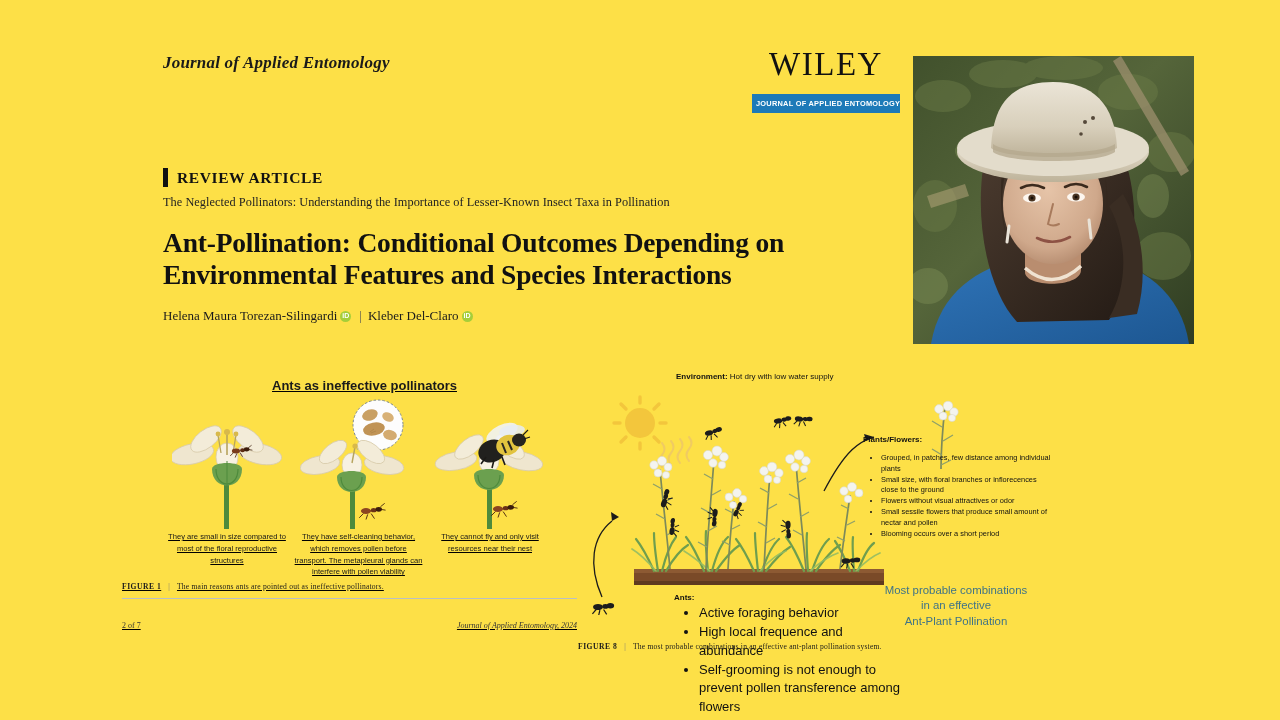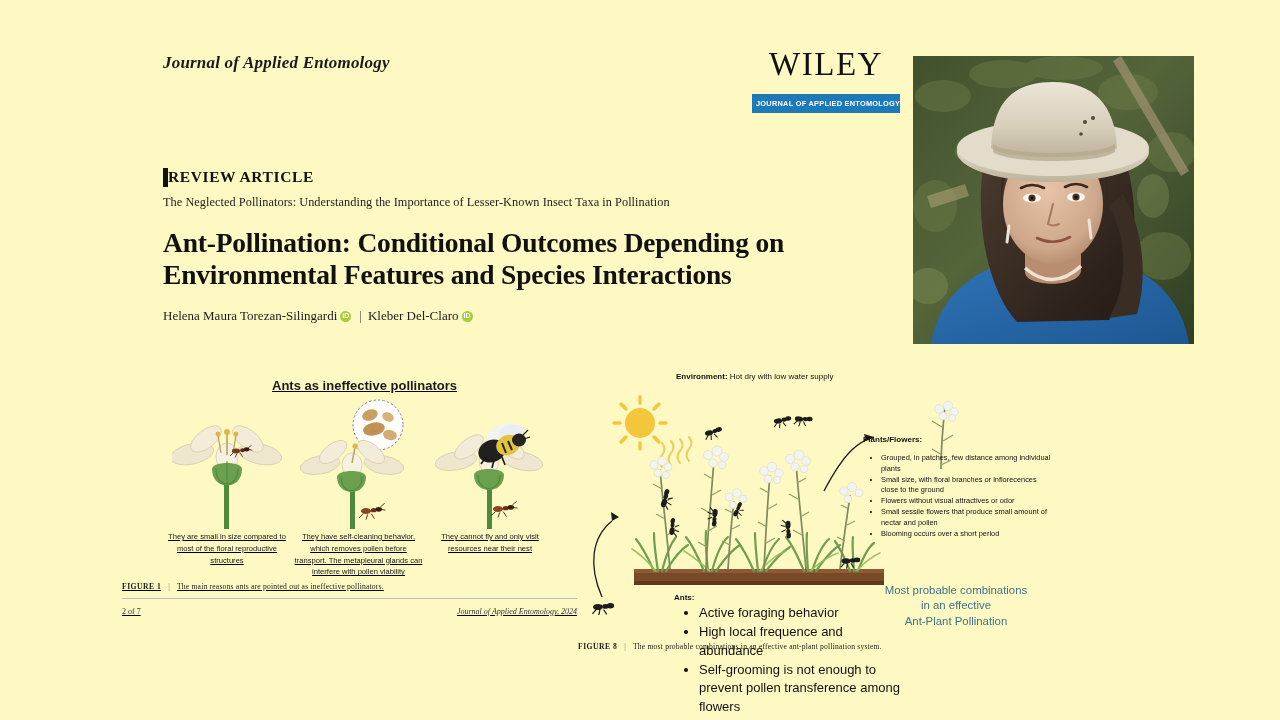--- a/index.html
+++ b/index.html
@@ -5,21 +5,21 @@
   html, body {
     margin: 0; padding: 0;
     width: 1280px; height: 720px;
     background: #ffffff;
     overflow: hidden;
     font-family: "Liberation Serif", serif;
   }
   #page {
     position: relative;
     width: 1280px; height: 720px;
-    background: #fef9c3;
+    background: #fde047;
   }
 
   
   .journal-name {
     position: absolute; left: 163px; top: 53px;
     font-family: "Liberation Serif", serif;
     font-weight: bold; font-style: italic;
     font-size: 17px; color: #1a1a1a;
     letter-spacing: .2px;
   }
@@ -48,21 +48,21 @@
   .author-photo {
     position: absolute; left: 913px; top: 56px;
     width: 281px; height: 288px;
     overflow: hidden;
     background: #3c4a2a;
   }
   .author-photo svg { display:block; width:100%; height:100%; }
 
   
   .art-head { position: absolute; left: 163px; top: 168px; width: 720px; }
-  .kicker-row { display: flex; align-items: flex-start; }
+  .kicker-row { display: flex; align-items: center; gap: 9px; }
   .kicker-bar { width: 5px; height: 19px; background: #111; flex: 0 0 auto; }
   .kicker-text {
     font-family: "Liberation Serif", serif;
     font-weight: bold; font-size: 15.5px;
     letter-spacing: .6px; color: #111;
   }
   .series-line {
     margin-top: 8px;
     font-family: "Liberation Serif", serif;
     font-size: 12.3px; color: #222; letter-spacing: .05px;
@@ -118,21 +118,21 @@
   }
   .fig-caption {
     font-family: "Liberation Serif", serif;
     font-size: 7.6px; color: #1a1a1a; letter-spacing: .2px;
   }
   .fig-caption b { letter-spacing: .5px; }
   .fig-caption .bar { margin: 0 7px; color: #777; }
   .rule { height: 1px; background: #b9bfc6; margin-top: 7px; }
   .footer-row {
     display: flex; justify-content: space-between; align-items: baseline;
-    margin-top: 8px;
+    margin-top: 22px;
     font-family: "Liberation Serif", serif; font-size: 8px; color: #333;
   }
   .footer-right { font-style: italic; }
 
   
   .env-line {
     font-family: "Liberation Sans", sans-serif;
     font-size: 8px; color: #111; margin-left: 98px;
   }
   .env-line b { font-weight: bold; }

